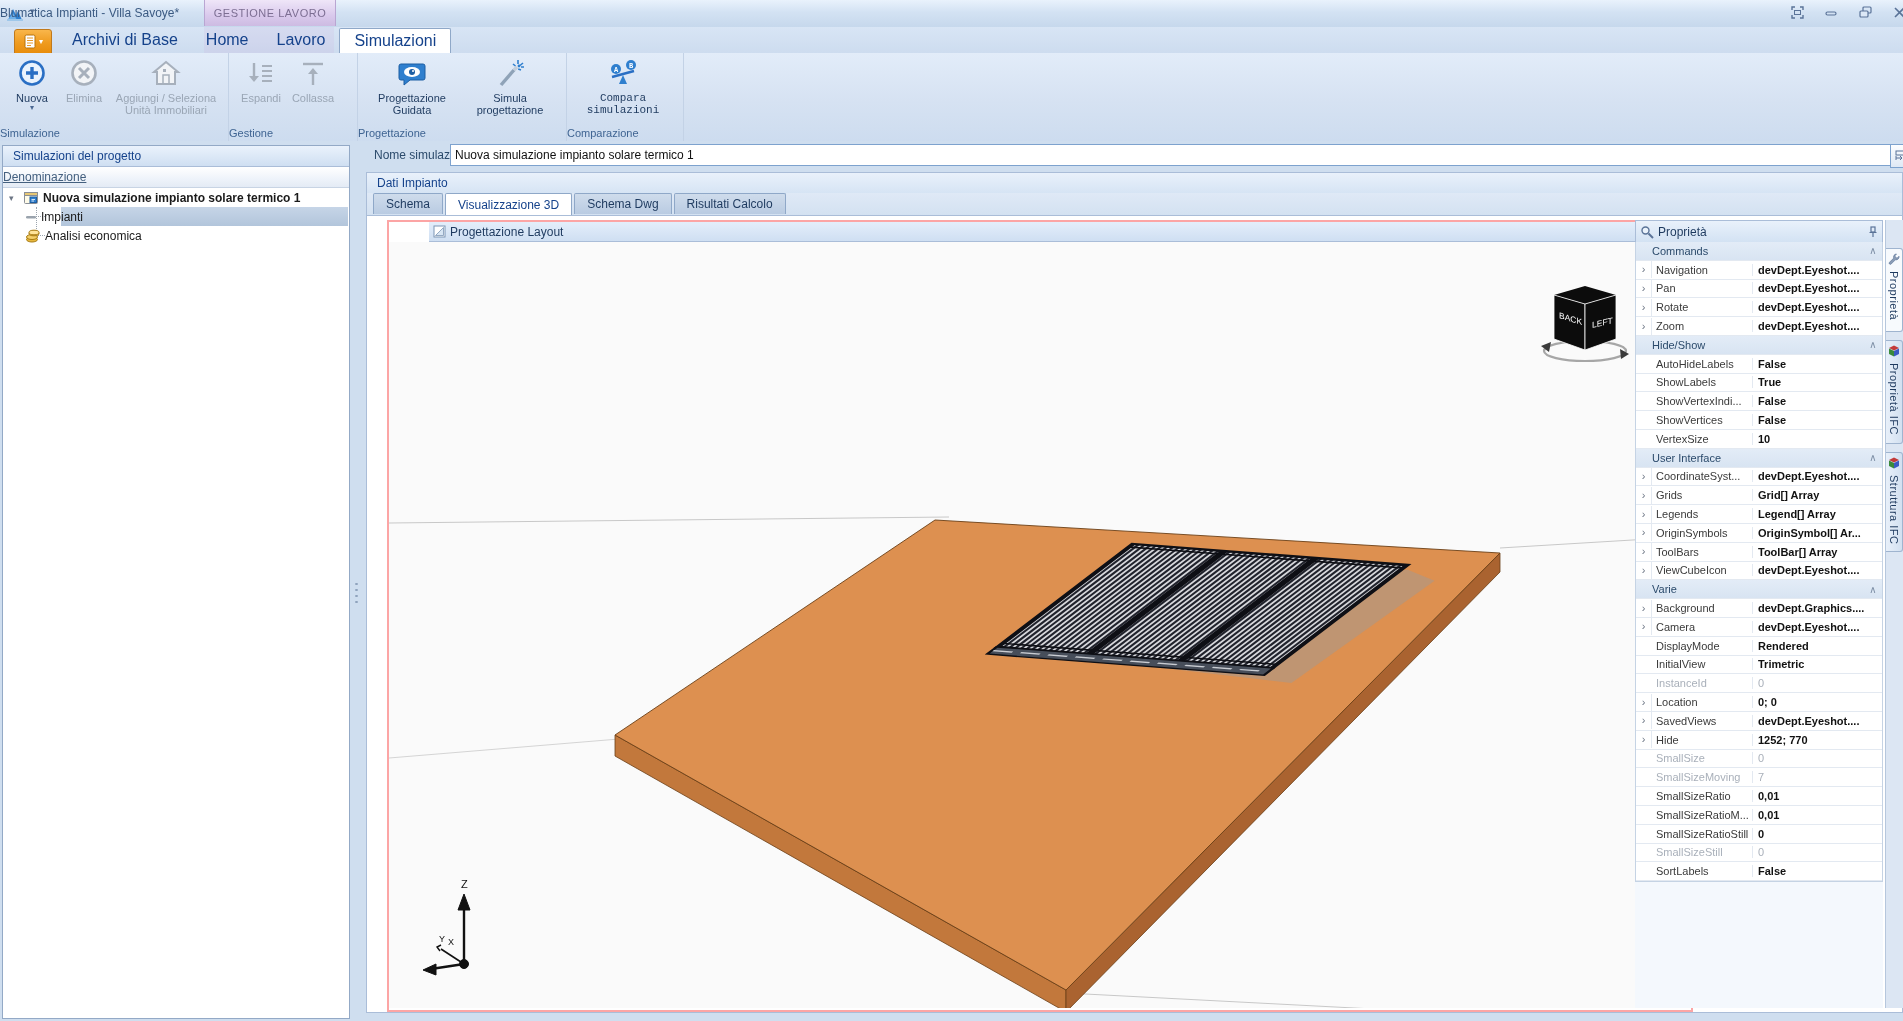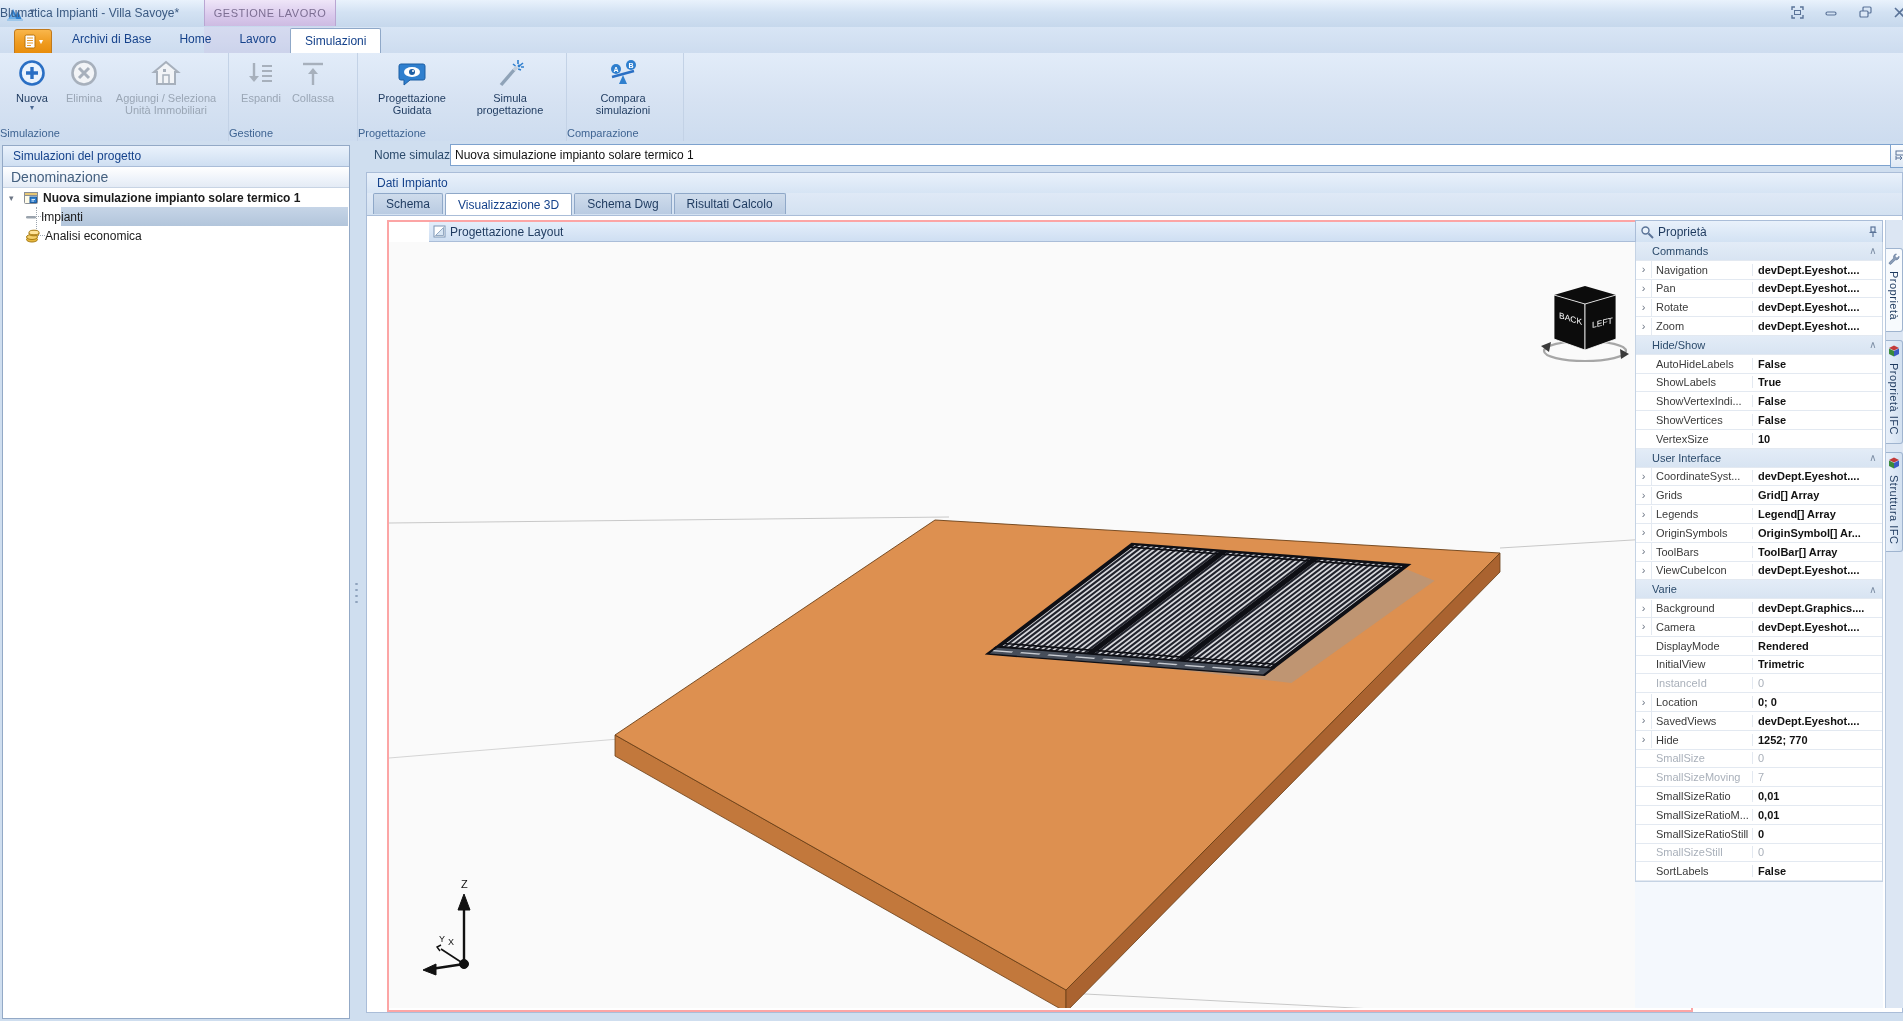--- a/index.html
+++ b/index.html
@@ -22,21 +22,21 @@
 
   
   .tabrow{position:absolute;left:0;top:27px;width:1903px;height:26px;
     background:linear-gradient(#d8e5f5,#cddcef);}
   .ctx-tint{position:absolute;left:204px;top:0;width:130px;height:26px;background:rgba(203,182,224,.22);}
   .file-btn{position:absolute;left:14px;top:2px;width:36px;height:23px;border-radius:3px 3px 0 0;
     background:linear-gradient(#f9b64b,#ef9b1f 55%,#e88d0c);border:1px solid #c0791c;
     display:flex;align-items:center;justify-content:center;gap:2px;}
   .file-btn .arrow{font-size:8px;color:#fff;}
   .rtabs{position:absolute;left:58px;top:0;height:26px;display:flex;}
-  .rtab{padding:0 14px;line-height:25px;color:#15428b;font-size:12px;}
+  .rtab{padding:0 14px;line-height:25px;color:#15428b;font-size:16px;}
   .rtab.active{background:#fff;border:1px solid #8fa8c8;border-bottom:none;border-radius:2px 2px 0 0;
     line-height:24px;margin-top:1px;}
 
   
   .ribbon{position:absolute;left:0;top:53px;width:1903px;height:88px;
     background:linear-gradient(#e2ecf9,#d6e2f2 55%,#cddcef);border-bottom:1px solid #aabdd8;
     display:flex;align-items:stretch;}
   .rgroup{position:relative;display:flex;align-items:flex-start;padding:3px 6px 18px 6px;border-right:1px solid #c3d2e6;}
   .rgroup-label{position:absolute;left:0;right:0;bottom:2px;text-align:left;font-size:11px;color:#3f6492;}
   .rbtn{display:flex;flex-direction:column;align-items:center;justify-content:center;
@@ -47,21 +47,21 @@
   .rbtn .drop{font-size:8px;color:#4a6792;line-height:8px;}
 
   
   .workspace{position:absolute;left:0;top:141px;width:1903px;height:880px;background:#cfdeef;}
 
   
   .left-panel{position:absolute;left:2px;top:4px;width:346px;height:872px;background:#fff;border:1px solid #93a9c6;}
   .lp-header{height:20px;background:linear-gradient(#eaf2fc,#cfdff2);border-bottom:1px solid #aabdd8;
     line-height:20px;padding-left:10px;color:#15428b;font-size:12px;}
   .lp-colhdr{height:20px;background:linear-gradient(#ffffff,#eef3fa 60%,#e4ebf5);border-bottom:1px solid #c8d4e4;
-    line-height:20px;padding-left:8px;color:#44607f;font-size:14px;}
+    line-height:20px;padding-left:0;color:#44607f;font-size:12px;text-decoration:underline;}
   .tree{position:relative;}
   .trow{position:relative;height:19px;display:flex;align-items:center;font-size:12px;color:#1a1a1a;}
   .trow .expander{width:12px;margin-left:6px;font-size:9px;color:#6d7685;}
   .trow.root .lbl{font-weight:bold;font-size:12px;}
   .trow .ticon{width:16px;height:16px;margin:0 4px 0 2px;flex:none;}
   .trow.child{padding-left:20px;}
   .sel-band{position:absolute;left:58px;right:1px;top:0;bottom:0;background:linear-gradient(#c6d5e7,#b2c5db);}
   .trow.child .lbl,.trow.child .ticon{position:relative;}
   .tree-vline{position:absolute;left:33px;top:19px;height:28px;border-left:1px dotted #9aa4ae;}
   .tree-hline{position:absolute;left:33px;width:9px;border-top:1px dotted #9aa4ae;}
@@ -240,21 +240,21 @@
           <path d="M20 12l3-3" stroke="#c3cedb" stroke-width="3.4"></path>
           <path d="M24 2v4M19 6l2.5 2M29 5l-3 2.5M27 12l-2.8-1M30 9h-3" stroke="#2f7fce" stroke-width="1.6"></path>
           <circle cx="25" cy="8" r="1.4" fill="#2f7fce"></circle>
         </svg>
         <div class="rlb">Simula progettazione</div>
       </div>
       <div class="rgroup-label">Progettazione</div>
     </div>
 
     <div class="rgroup" style="width:104px;">
-      <div class="rbtn" style="width:92px;">
+      <div class="rbtn" style="width:92px;font-family:Liberation Mono, monospace;">
         <svg class="ric" viewBox="0 0 32 32">
           <path d="M5 19L27 13" stroke="#2a6fc4" stroke-width="2.6"></path>
           <circle cx="9" cy="11" r="5" fill="#2f7fce"></circle>
             <text x="9" y="13.5" font-size="7" fill="#fff" text-anchor="middle" font-weight="bold">A</text>
           <circle cx="24" cy="7" r="5" fill="#2f7fce"></circle>
             <text x="24" y="9.5" font-size="7" fill="#fff" text-anchor="middle" font-weight="bold">B</text>
           <path d="M16 17l-4 9h8z" fill="#2f7fce"></path>
         </svg>
         <div class="rlb">Compara simulazioni</div>
       </div>

